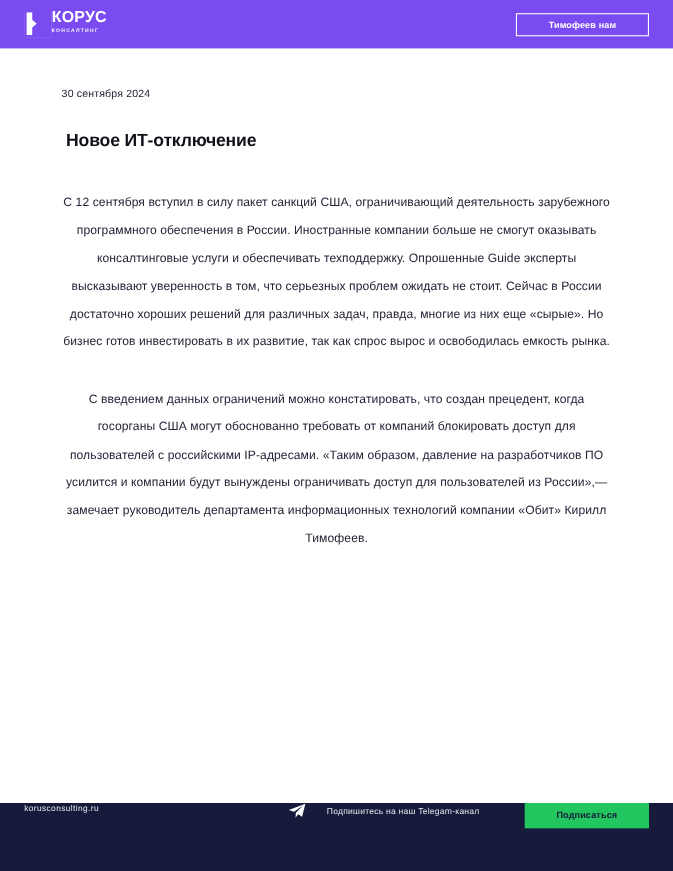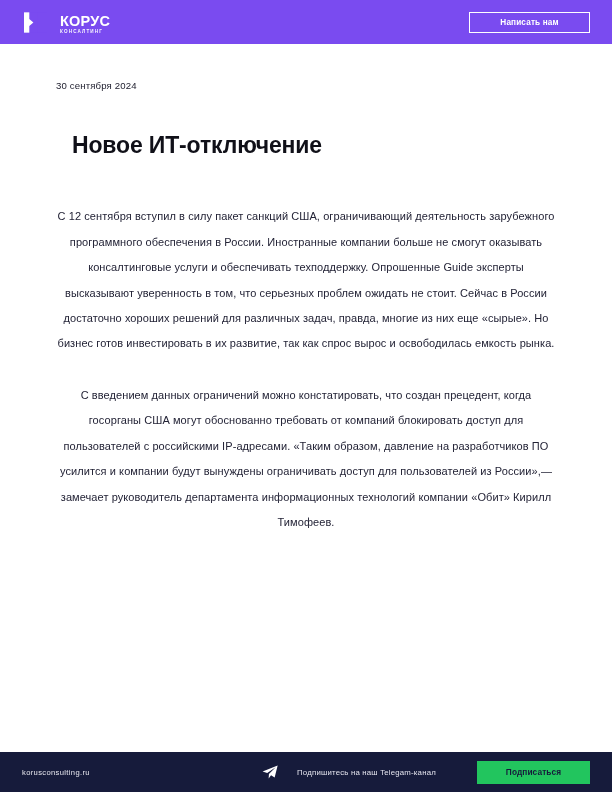--- a/index.html
+++ b/index.html
@@ -32,22 +32,22 @@
     background: #7a4bf0;
     display: flex;
     align-items: center;
     justify-content: space-between;
     padding: 0 22px 0 22px;
     flex: 0 0 auto;
   }
 
   .brand {
     display: flex;
-    align-items: flex-end;
-    gap: 13px;
+    align-items: flex-start;
+    gap: 0;
     height: 26px;
   }
 
   .brand-mark {
     width: 25px;
     height: 25px;
     position: relative;
     flex: 0 0 auto;
   }
   .brand-mark svg { display: block; }
@@ -100,23 +100,23 @@
   }
 
   .article-date {
     margin-top: 36px;
     font-size: 9.6px;
     color: #1b1b2b;
     letter-spacing: 0.15px;
   }
 
   .article-title {
-    margin: 16px;
+    margin: 4px;
     padding-top: 25px;
-    font-size: 23px;
+    font-size: 16px;
     font-weight: bold;
     color: #101018;
     letter-spacing: -0.15px;
     line-height: 1.15;
   }
 
   .article-body {
     padding-top: 30px;
   }
 
@@ -125,24 +125,24 @@
     font-size: 11px;
     line-height: 25.4px;
     color: #232336;
     letter-spacing: 0.08px;
     text-align: center;
   }
   .article-body p:last-child { margin-bottom: 0; }
 
   
   .site-footer {
-    height: 40px;
+    height: 62px;
     background: #161b3b;
     display: flex;
-    align-items: center;
+    align-items: flex-start;
     padding: 0 22px;
     flex: 0 0 auto;
     position: relative;
   }
 
   .footer-site {
     color: #e7e7ef;
     font-size: 7.6px;
     letter-spacing: 0.35px;
     flex: 0 0 auto;
@@ -203,21 +203,21 @@
           <rect x="0" y="0" width="25" height="2.1" fill="#7a4bf0"></rect>
           <rect x="0" y="22.9" width="25" height="2.1" fill="#7a4bf0"></rect>
         </svg>
       </span>
       <span class="brand-wordmark">
         <span class="brand-name">КОРУС</span>
         <span class="brand-sub">КОНСАЛТИНГ</span>
       </span>
     </div>
 
-    <button class="header-cta">Написать нам</button>
+    <button class="header-cta">Тимофеев нам</button>
   </header>
 
   <main class="content">
     <div class="article-date">30 сентября 2024</div>
     <h1 class="article-title">Новое ИТ-отключение</h1>
     <div class="article-body">
       <p>С 12 сентября вступил в силу пакет санкций США, ограничивающий деятельность зарубежного программного обеспечения в России. Иностранные компании больше не смогут оказывать консалтинговые услуги и обеспечивать техподдержку. Опрошенные Guide эксперты высказывают уверенность в том, что серьезных проблем ожидать не стоит. Сейчас в России достаточно хороших решений для различных задач, правда, многие из них еще «сырые». Но бизнес готов инвестировать в их развитие, так как спрос вырос и освободилась емкость рынка.</p>
       <p>С введением данных ограничений можно констатировать, что создан прецедент, когда госорганы США могут обоснованно требовать от компаний блокировать доступ для пользователей с российскими IP-адресами. «Таким образом, давление на разработчиков ПО усилится и компании будут вынуждены ограничивать доступ для пользователей из России»,— замечает руководитель департамента информационных технологий компании «Обит» Кирилл Тимофеев.</p>
     </div>
   </main>

